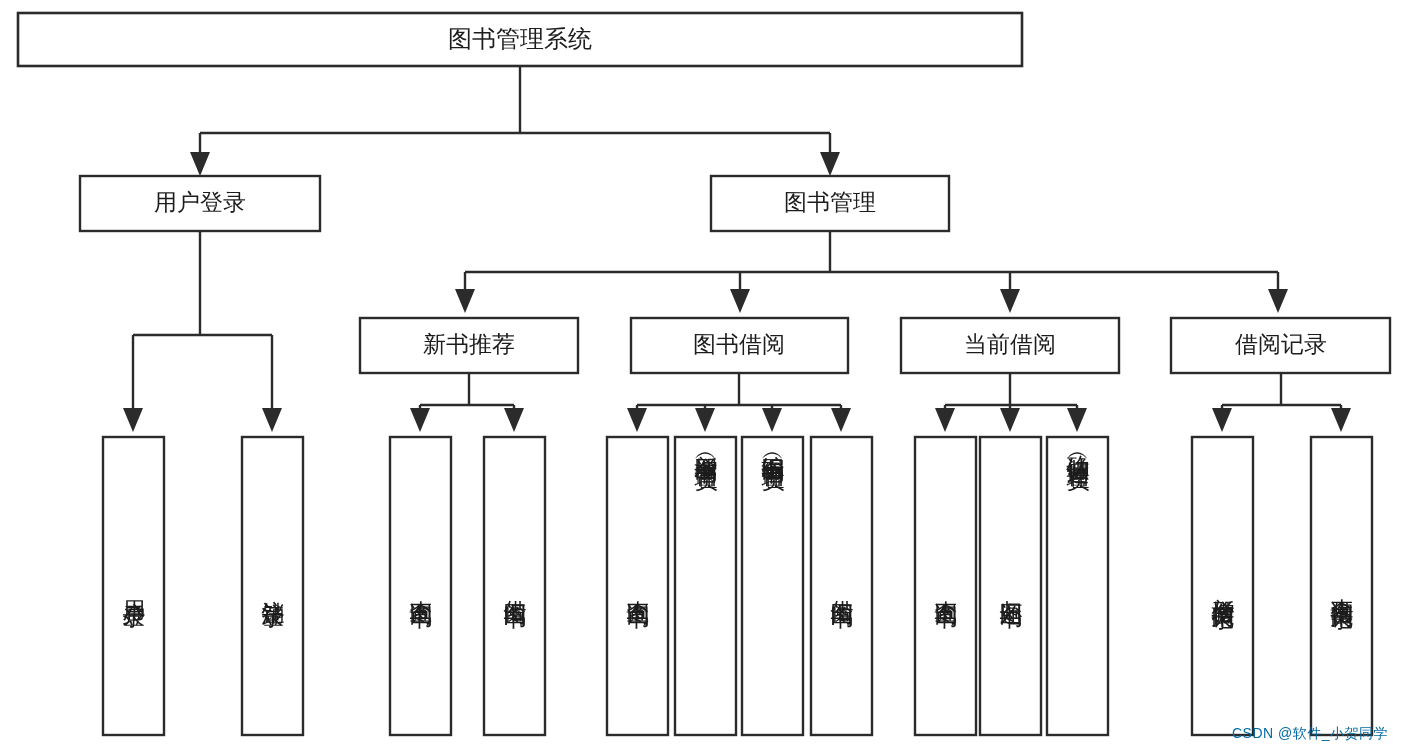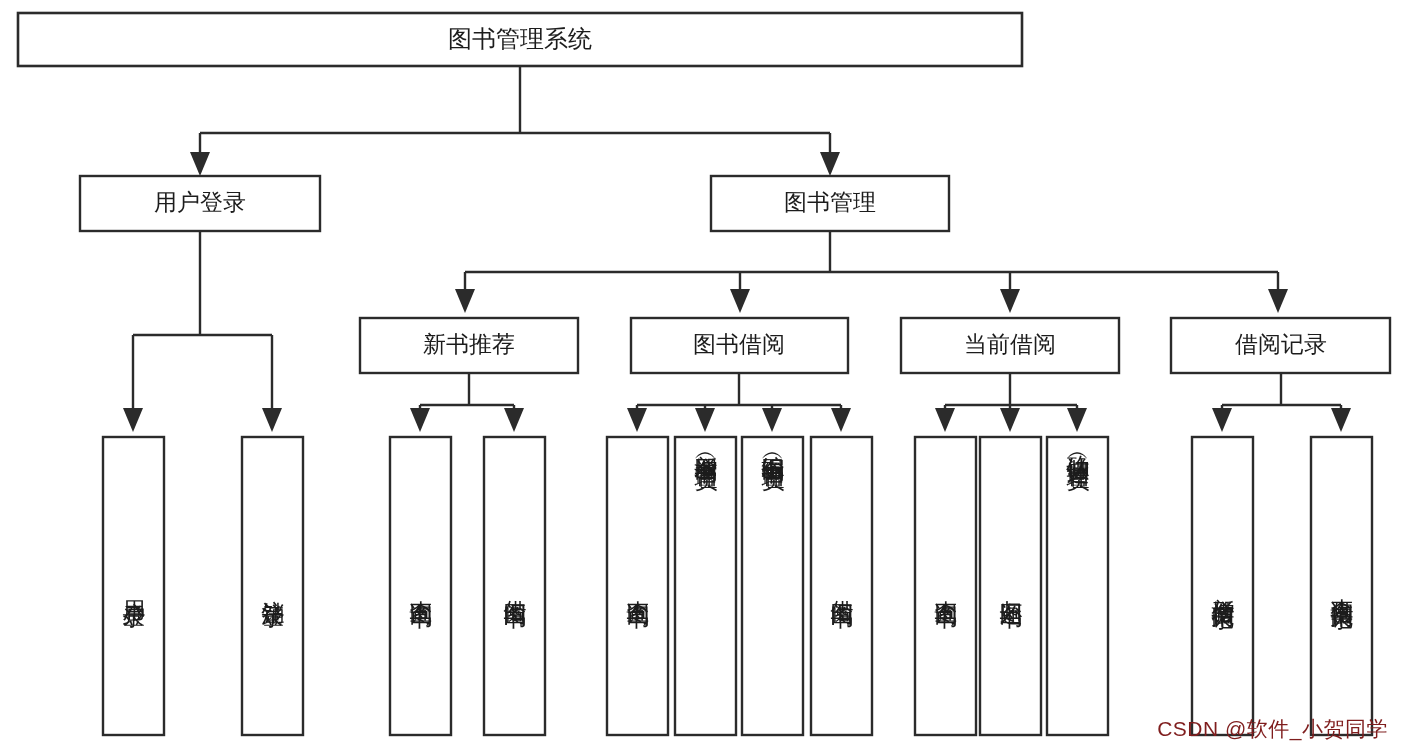--- a/index.html
+++ b/index.html
@@ -73,22 +73,22 @@
     letter-spacing: 2px;
     color: #1c1c1c;
     white-space: nowrap;
     text-align: center;
   }
   .watermark {
     position: absolute;
     right: 10px;
     bottom: 4px;
     font-family: "Liberation Sans", "DejaVu Sans", sans-serif;
-    font-size: 21px;
-    color: #7f1d1d;
+    font-size: 14px;
+    color: #0369a1;
     letter-spacing: 0.5px;
     user-select: none;
     pointer-events: none;
   }
 </style>
 </head>
 <body>
 
 <div id="diagram-root">
 

